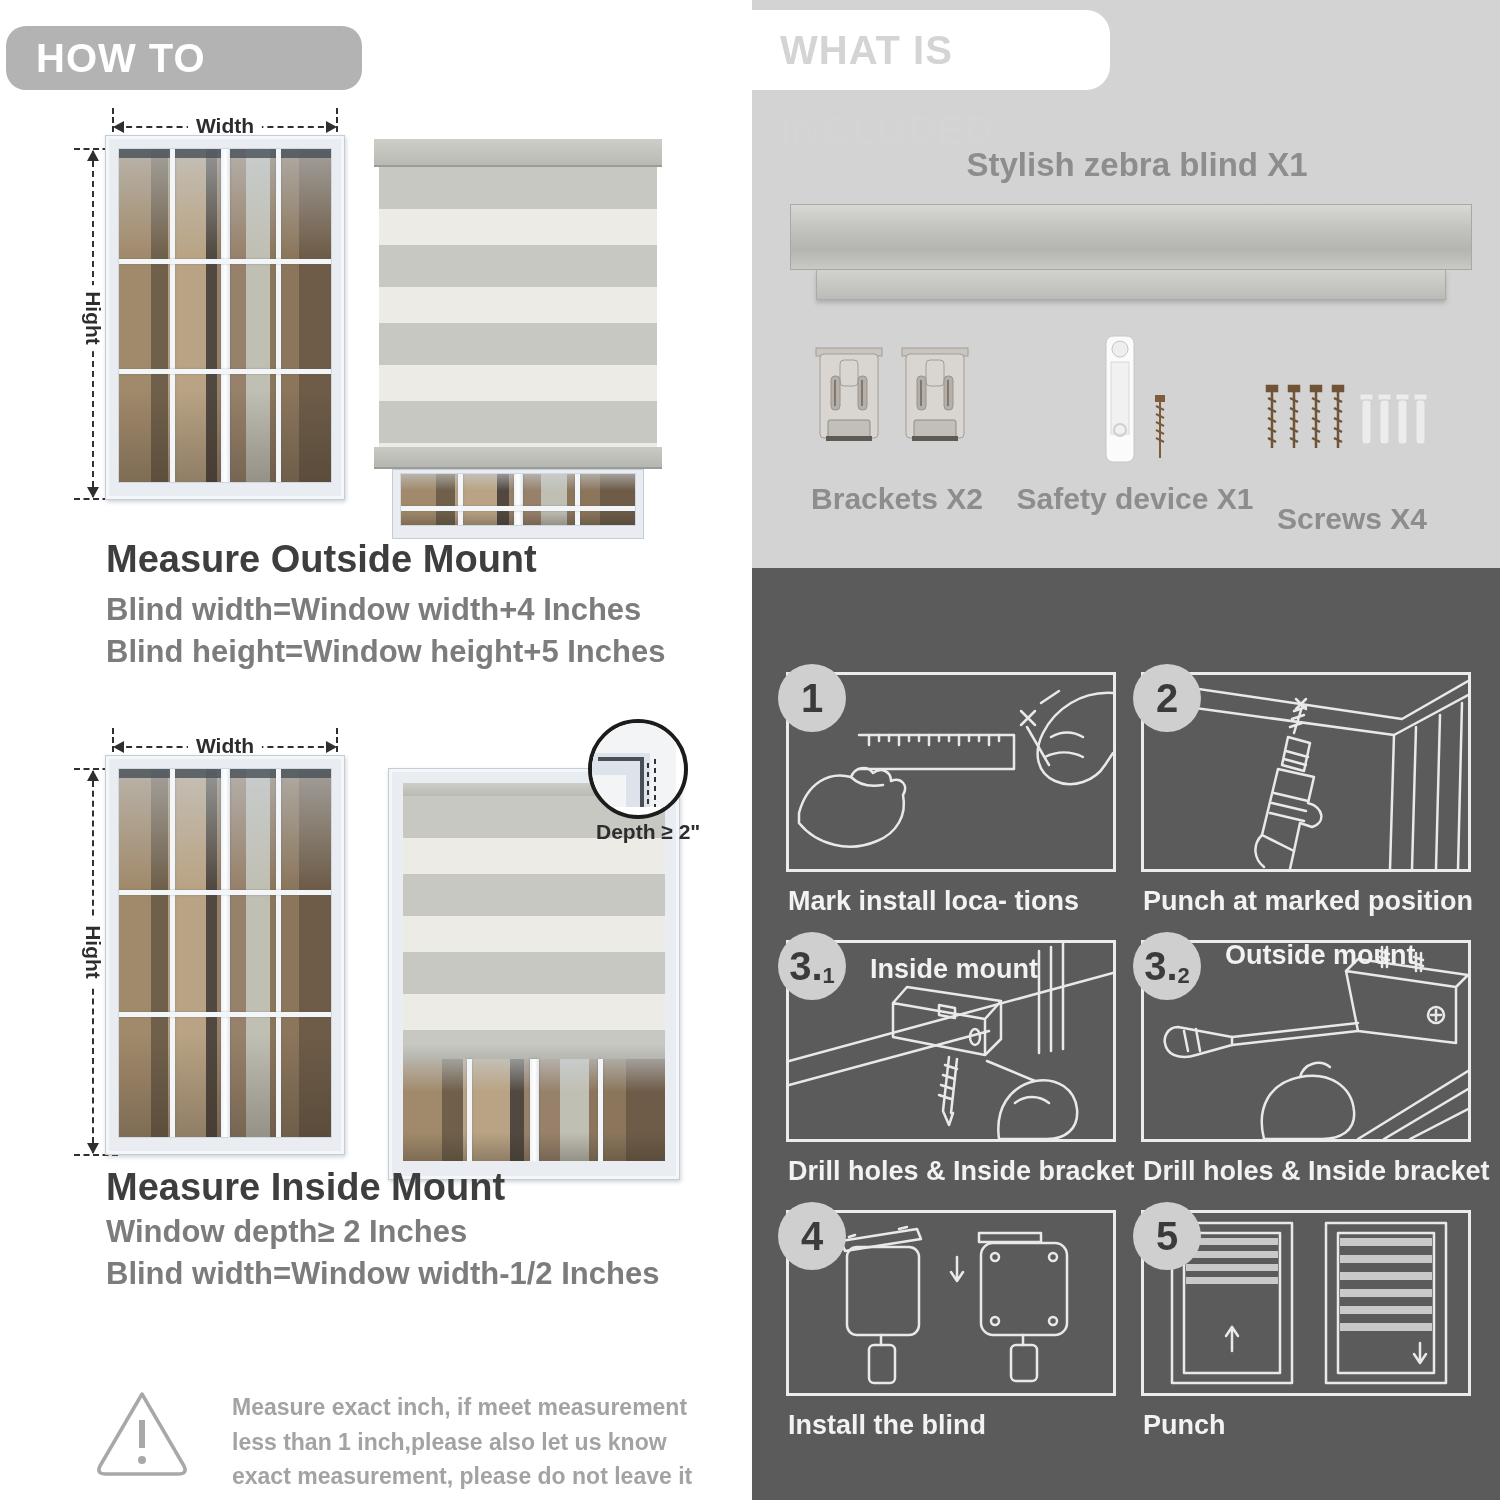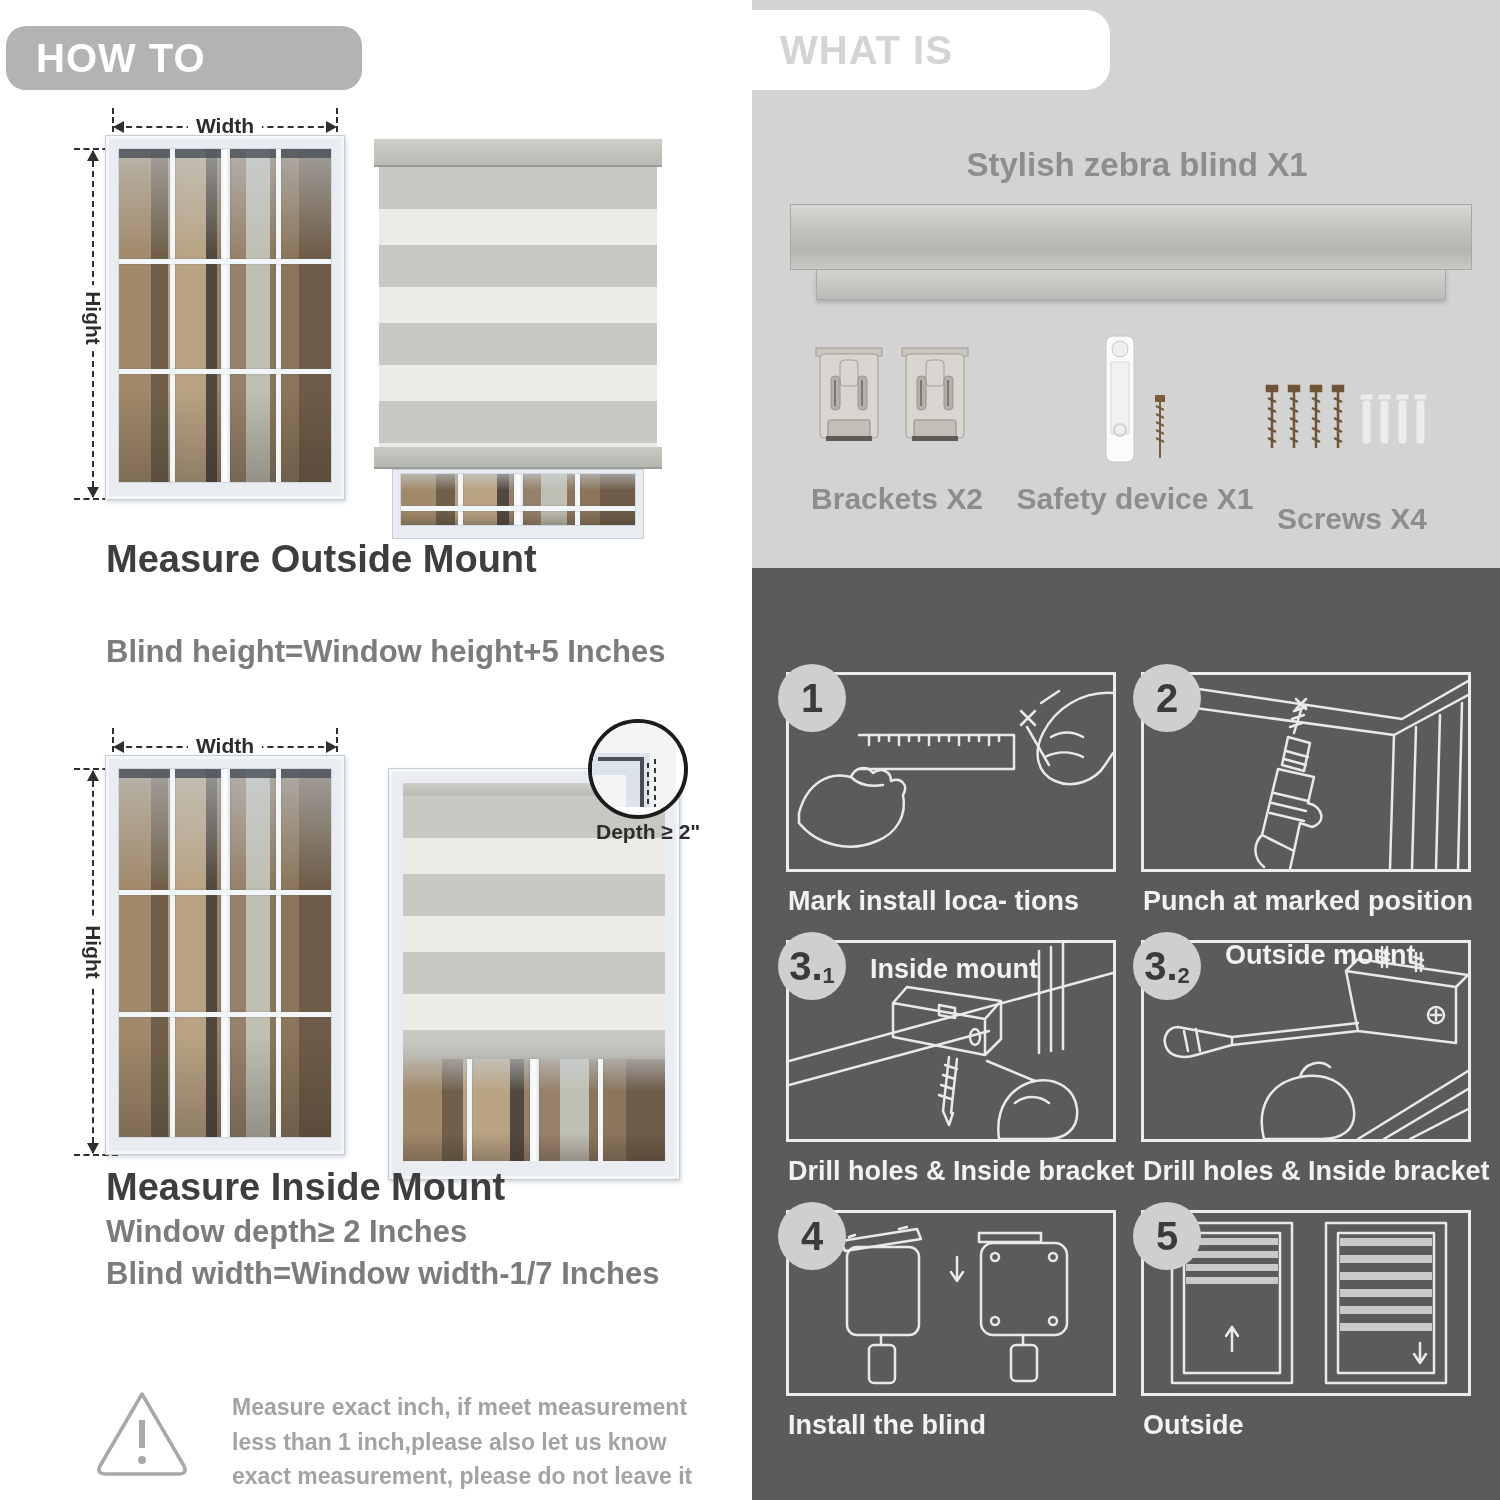--- a/index.html
+++ b/index.html
@@ -129,20 +129,21 @@
         <div class="win-glass photo" style="left:7px;top:3px;right:7px;bottom:12px;">
           <div class="mv" style="left:25%;"></div>
           <div class="mv center" style="left:50%;"></div>
           <div class="mv" style="left:75%;"></div>
           <div class="mh" style="top:62%;"></div>
         </div>
       </div>
     </div>
 
     <div class="h1-dark" style="left:106px;top:538px;">Measure Outside Mount</div>
+    <div class="rule" style="left:106px;top:592px;">Blind width=Window width+4 Inches</div>
     <div class="rule" style="left:106px;top:634px;">Blind height=Window height+5 Inches</div>
 
     <div class="abs" style="left:112px;top:728px;width:226px;height:44px;">
       <div class="dash-v" style="left:0;top:0;height:42px;"></div>
       <div class="dash-v" style="right:0;top:0;height:42px;"></div>
       <div class="dash-h" style="left:4px;right:4px;top:18px;"></div>
       <div class="tri l" style="left:1px;top:13px;"></div>
       <div class="tri r" style="right:1px;top:13px;"></div>
       <div class="dim-label" style="left:50%;transform:translateX(-50%);top:6px;">Width</div>
     </div>
@@ -190,21 +191,21 @@
         <path d="M0,30 H58 V84 H34 V52 H0 Z" fill="#dde3ea"></path>
         <path d="M6,36 H50 V84" fill="none" stroke="#4a4f55" stroke-width="4"></path>
         <path d="M56,40 V84" stroke="#333" stroke-width="2" stroke-dasharray="5,4" fill="none"></path>
         <path d="M63,36 V84" stroke="#333" stroke-width="2" stroke-dasharray="5,4" fill="none"></path>
       </svg>
     </div>
     <div class="depth-label" style="left:596px;top:820px;">Depth ≥ 2"</div>
 
     <div class="h1-dark" style="left:106px;top:1166px;">Measure Inside Mount</div>
     <div class="rule" style="left:106px;top:1214px;">Window depth≥ 2 Inches</div>
-    <div class="rule" style="left:106px;top:1256px;">Blind width=Window width-1/7 Inches</div>
+    <div class="rule" style="left:106px;top:1256px;">Blind width=Window width-1/2 Inches</div>
 
     <svg class="abs" style="left:92px;top:1386px;" width="100" height="96" viewBox="0 0 100 96">
       <path d="M50,8 L92,80 Q96,88 86,88 L14,88 Q4,88 8,80 Z" fill="none" stroke="#a8a8a8" stroke-width="3.5" stroke-linejoin="round"></path>
       <line x1="50" y1="34" x2="50" y2="62" stroke="#a8a8a8" stroke-width="6"></line>
       <circle cx="50" cy="74" r="4" fill="#a8a8a8"></circle>
     </svg>
     <div class="warn-text" style="left:232px;top:1390px;">Measure exact inch, if meet measurement less than 1 inch,please also let us know exact measurement, please do not leave it</div>
   </div>
 
   <div id="right">
@@ -430,16 +431,16 @@
           </g>
           <g class="lineart">
             <path d="M276,130 v20 M276,150 l-6,-9 M276,150 l6,-9"></path>
           </g>
         </svg>
       </div>
       <div class="badge" style="left:381px;top:634px;">
         <span>5</span>
           <span class="sub"></span>
       </div>
-      <div class="step-caption" style="left:391px;top:842px;">Outside</div>
+      <div class="step-caption" style="left:391px;top:842px;">Punch</div>
     </div>
   </div>
 </div>
 
 </body></html>

